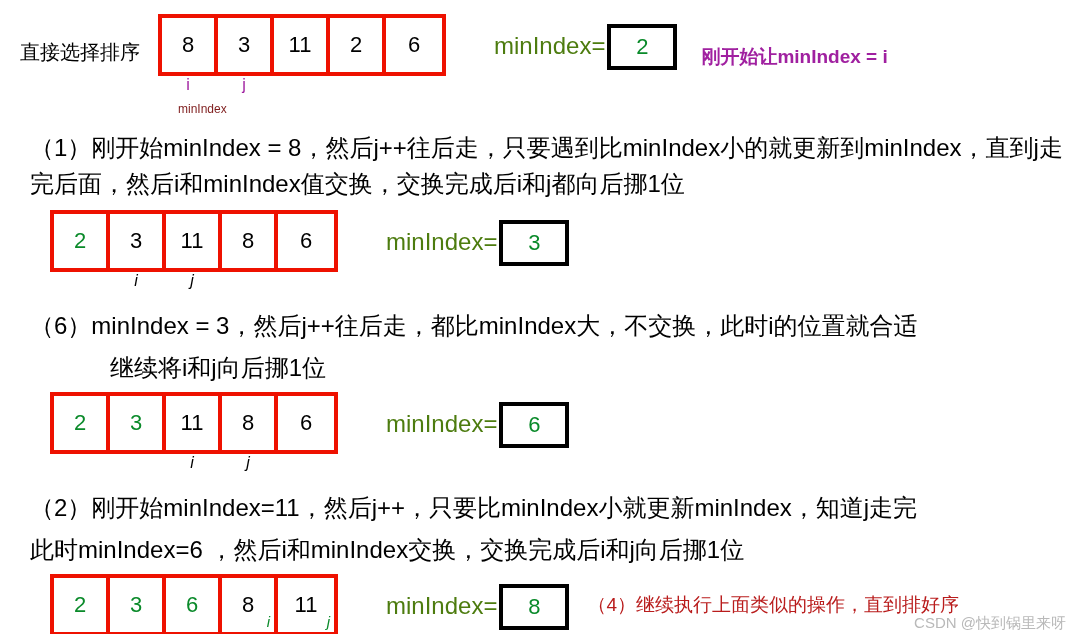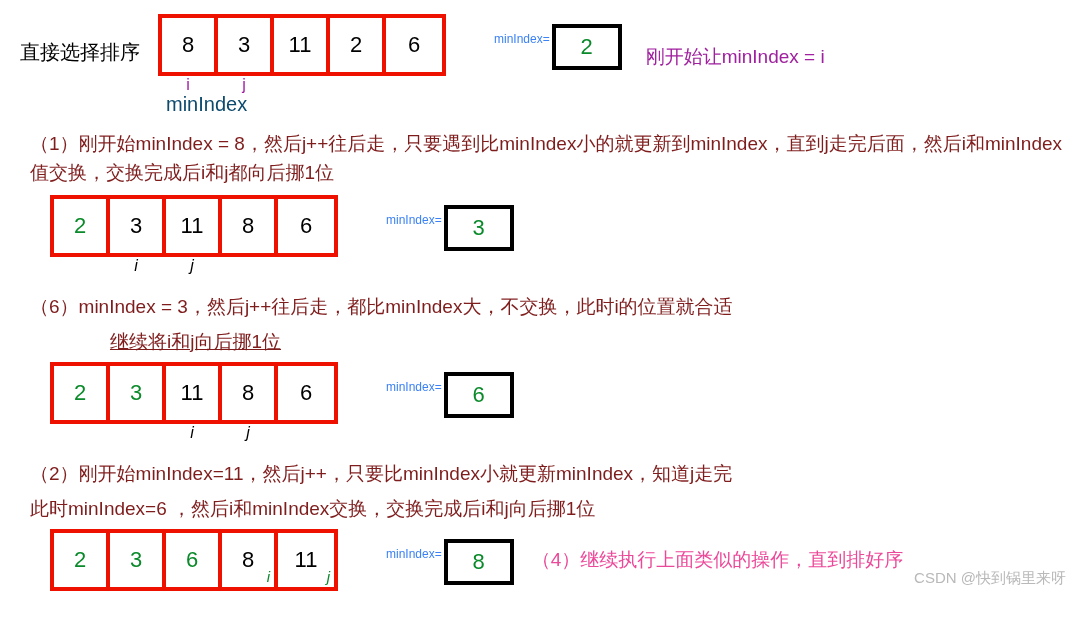--- a/index.html
+++ b/index.html
@@ -38,53 +38,54 @@
     width: 100%;
     text-align: center;
     font-size: 16px;
     color: #000;
     font-style: italic;
   }
   .sub.purple { color: #a020a0; font-style: normal; }
   .sub-below2 {
     position: absolute;
     bottom: -44px;
-    left: 4px;
+    left: 16px;
     width: 200%;
-    font-size: 20px;
-    color: #0c4a6e;
+    font-size: 12px;
+    color: #7f1d1d;
   }
   .minlabel {
-    font-size: 12px;
-    color: #3b82f6;
+    font-size: 24px;
+    color: #4d7c0f;
     margin: 18px 2px 0 48px;
   }
   .minbox {
     border: 4px solid #000;
     width: 70px; height: 46px;
     display: flex; align-items: center; justify-content: center;
     font-size: 22px;
     color: #0a8a2a;
     margin-top: 10px;
   }
   .comment-purple {
     color: #a020a0;
     font-size: 19px;
     margin: 30px 0 0 24px;
+    font-weight: bold;
   }
   .desc {
-    color: #7f1d1d;
-    font-size: 19px;
+    color: #000000;
+    font-size: 24px;
     margin: 6px 0 6px 10px;
     line-height: 1.5;
   }
-  .desc-indent { margin-left: 90px; text-decoration: underline; }
+  .desc-indent { margin-left: 90px; }
   .small-gap { height: 26px; }
   .row2 .comment-side {
-    color: #ec4899;
+    color: #b91c1c;
     font-size: 19px;
     margin: 18px 8px 0 18px;
   }
   .watermark {
     position: absolute;
     right: 18px; bottom: 17px;
     font-size: 15px;
     color: #b9b9b9;
     pointer-events: none;
   }

